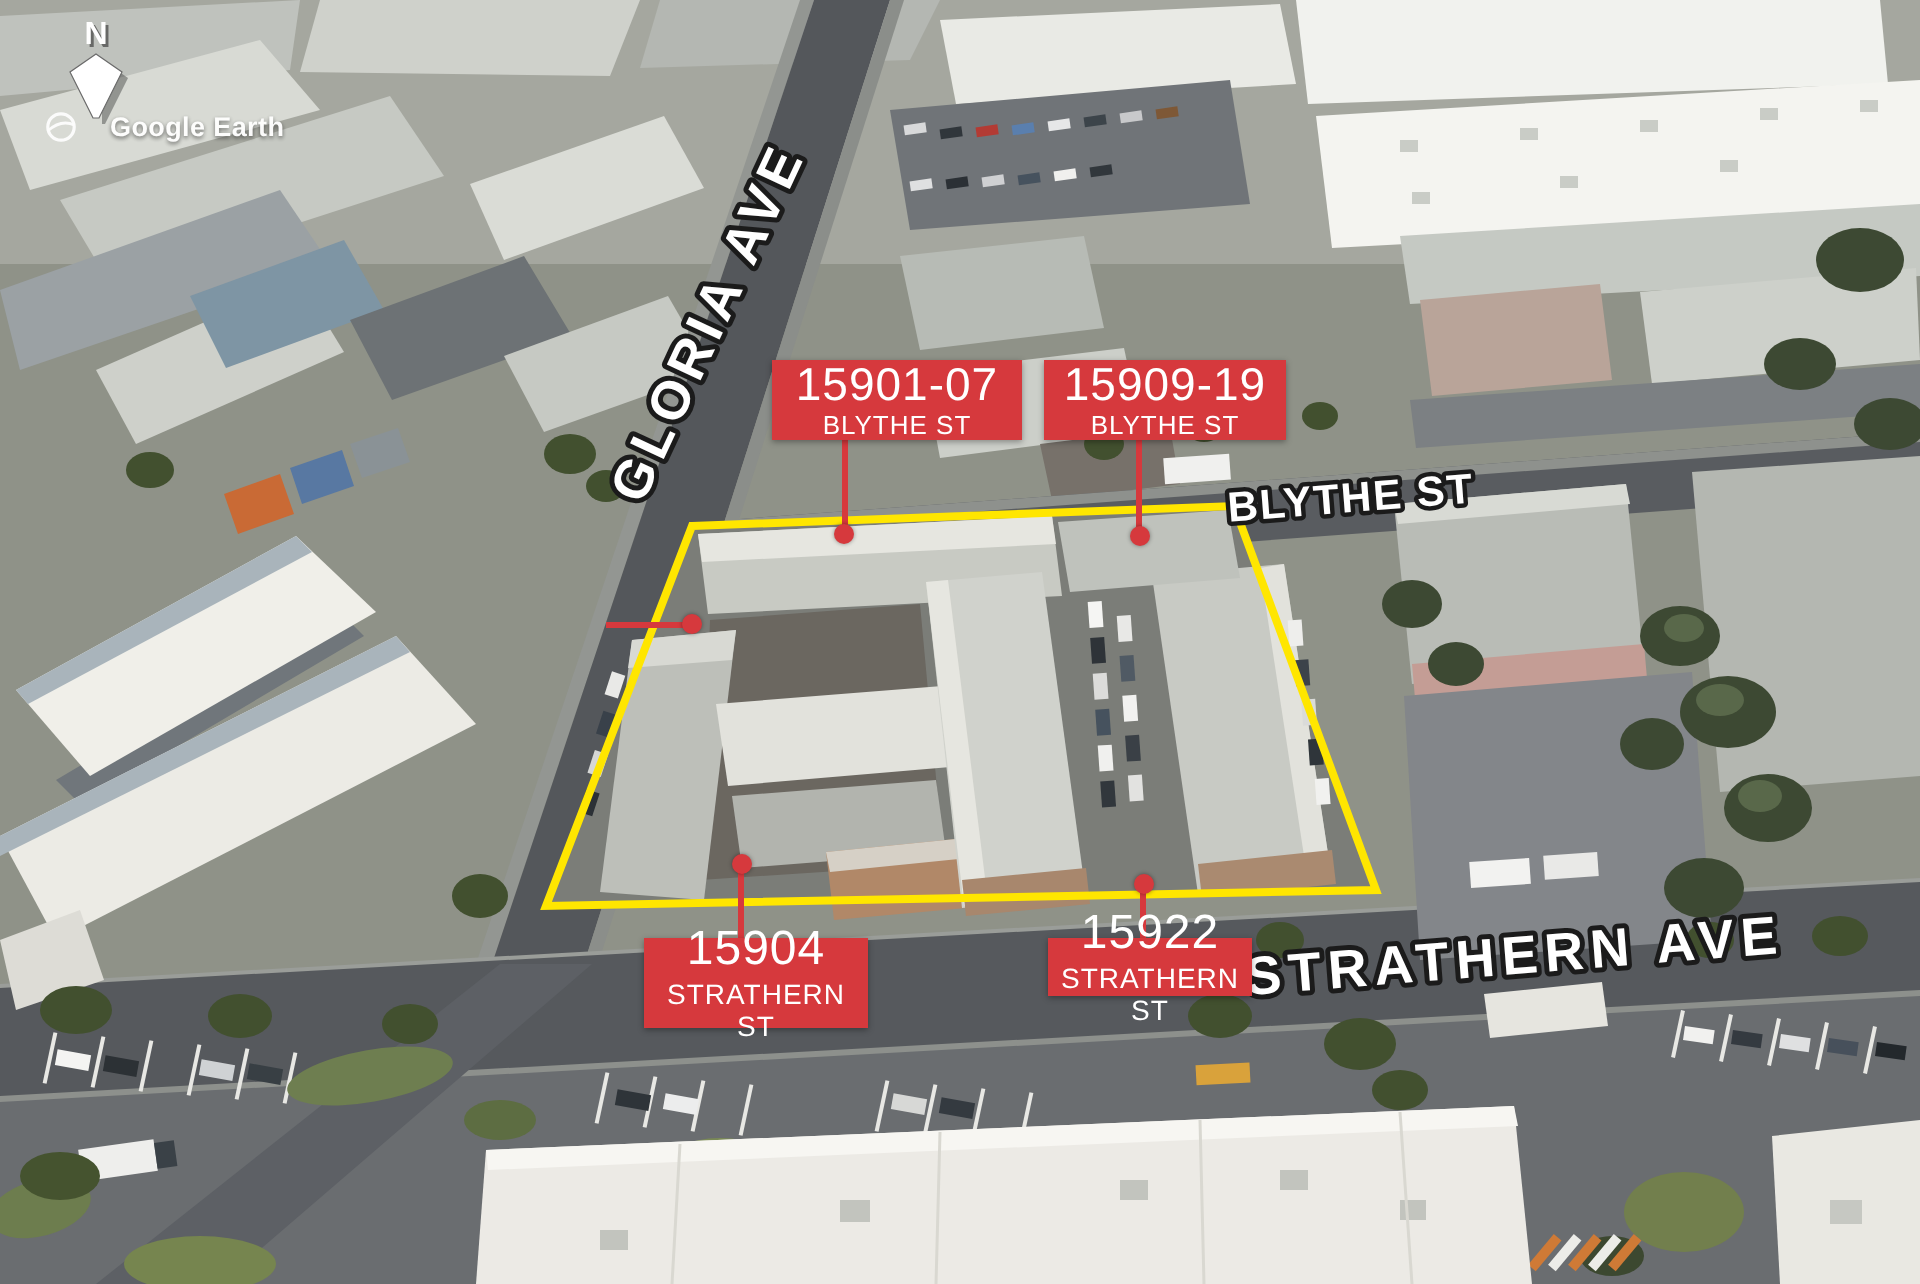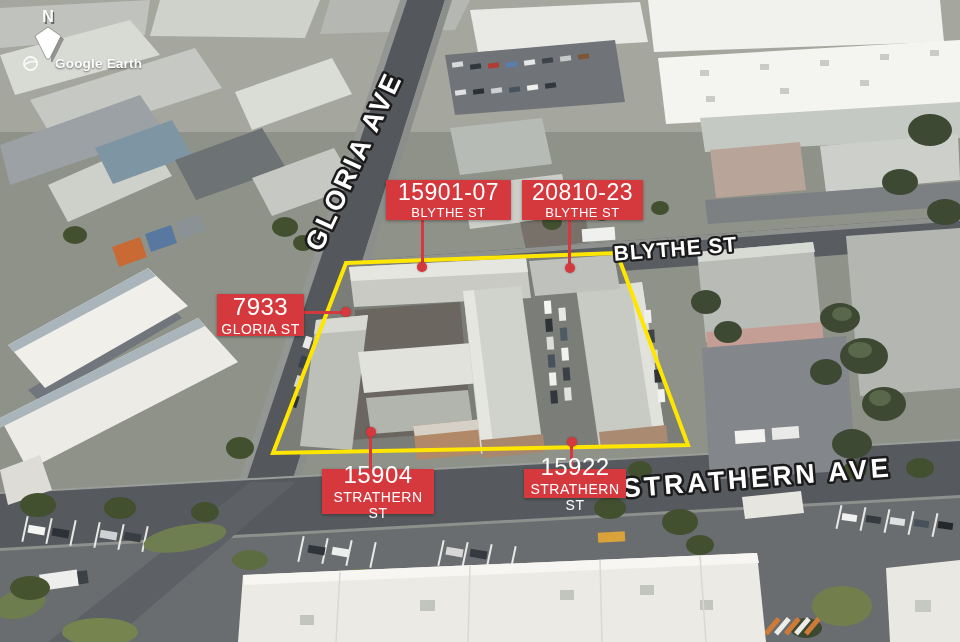--- a/index.html
+++ b/index.html
@@ -319,28 +319,24 @@
 
   <div class="pointer-line" style="left:570px;top:442px;width:3px;height:28px"></div>
   <div class="pointer-dot" style="left:567px;top:437px"></div>
 
   <div class="addr-label" style="left:386px;top:180px;width:125px;height:40px">
     <div class="addr-line1">15901-07</div>
     <div class="addr-line2">BLYTHE ST</div>
   </div>
 
   <div class="addr-label" style="left:522px;top:180px;width:121px;height:40px">
-    <div class="addr-line1">20810-23</div>
+    <div class="addr-line1">15909-19</div>
     <div class="addr-line2">BLYTHE ST</div>
   </div>
 
-  <div class="addr-label addr-big" style="left:217px;top:294px;width:87px;height:42px">
-    <div class="addr-line1">7933</div>
-    <div class="addr-line2">GLORIA ST</div>
-  </div>
 
   <div class="addr-label addr-big" style="left:322px;top:469px;width:112px;height:45px">
     <div class="addr-line1">15904</div>
     <div class="addr-line2">STRATHERN ST</div>
   </div>
 
   <div class="addr-label addr-big" style="left:524px;top:469px;width:102px;height:29px">
     <div class="addr-line1">15922</div>
     <div class="addr-line2">STRATHERN ST</div>
   </div>

